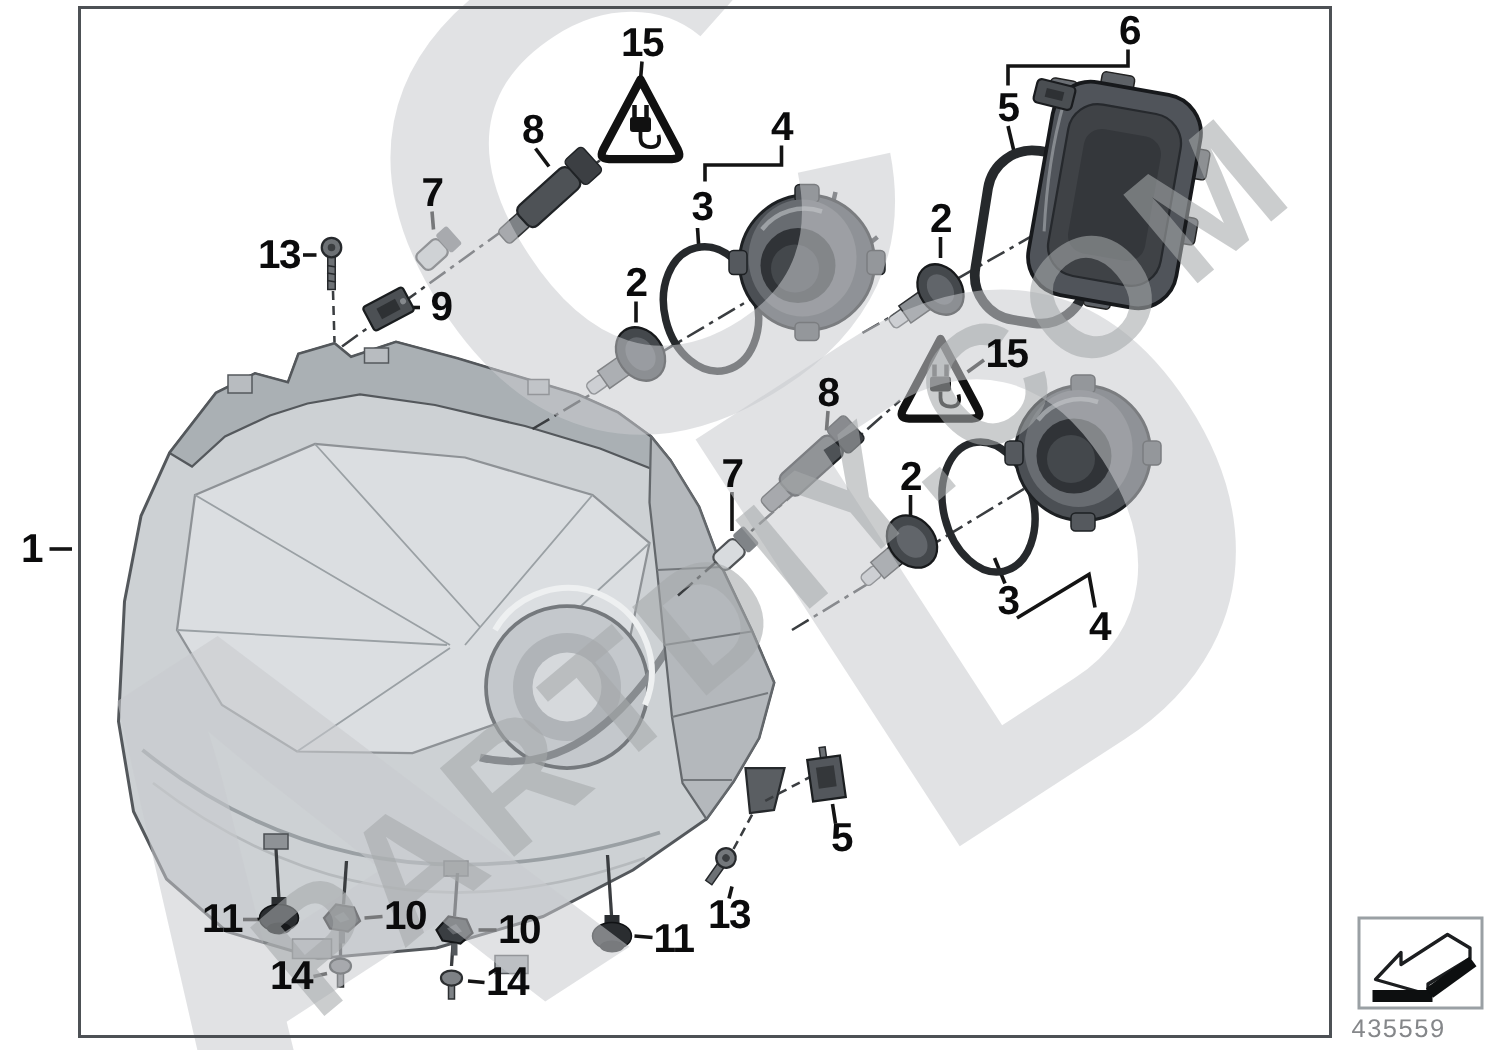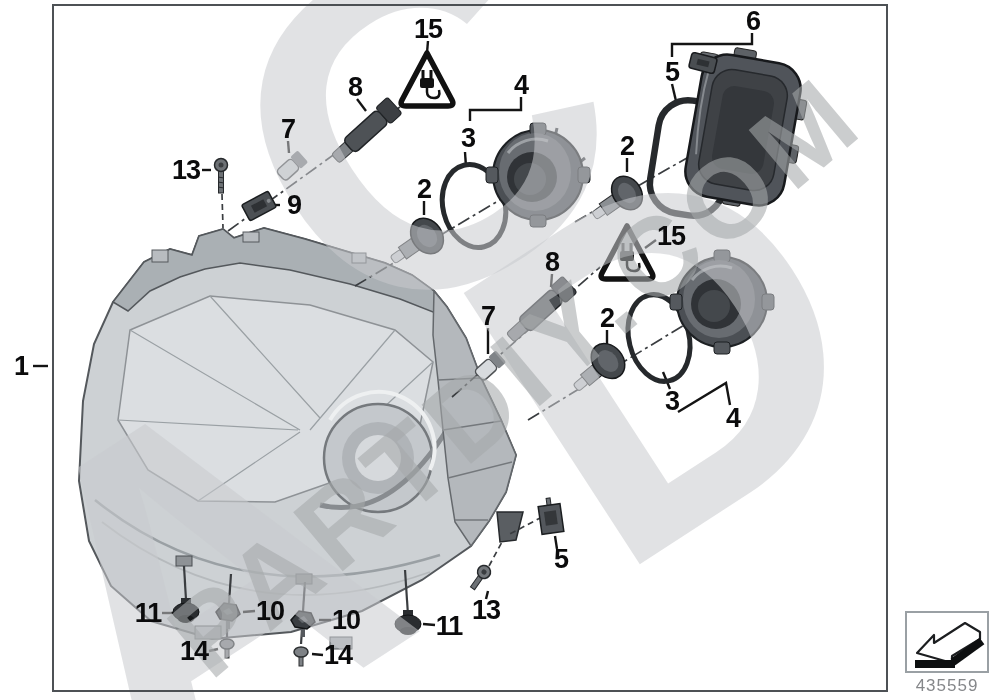--- a/index.html
+++ b/index.html
@@ -20,21 +20,21 @@
   
   .frame{position:absolute;left:52px;top:4px;width:832px;height:684px;
          border:2px solid rgba(62,66,70,0.92);}
   
   #callouts{position:absolute;left:0;top:0;width:1000px;height:700px;pointer-events:none;}
   .callout{position:absolute;transform:translate(-50%,-50%);
            font:700 27px "Liberation Sans",sans-serif;color:#0b0b0c;letter-spacing:-1px;}
   
   #pn-box{position:absolute;left:905px;top:611px;width:84px;height:62px;background:#fff;
           border:2px solid #9aa0a4;box-sizing:border-box;}
-  #pn-label{position:absolute;left:901px;top:676px;width:92px;text-align:center;
+  #pn-label{position:absolute;left:901px;top:676px;width:92px;
             font:400 17px "Liberation Sans",sans-serif;color:#85878a;letter-spacing:1px;}
 </style>
 </head>
 <body>
 
 <div id="stage">
 
   <svg id="art" width="1000" height="700" viewBox="0 0 1000 700">
 
     <g>

